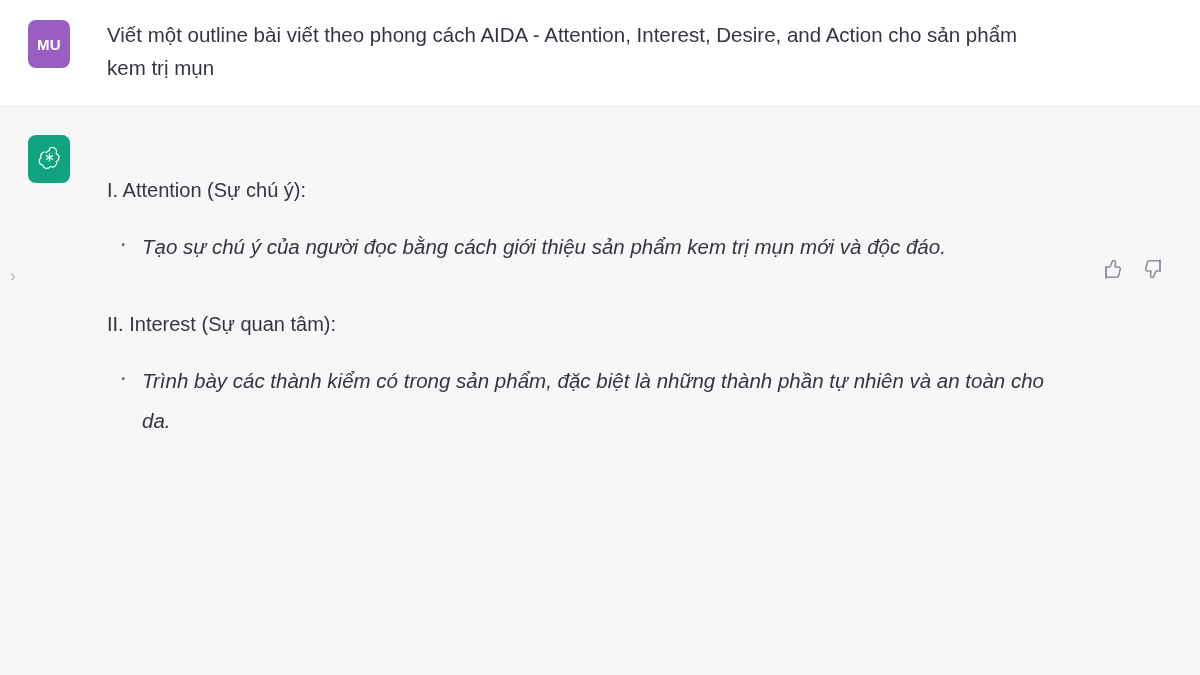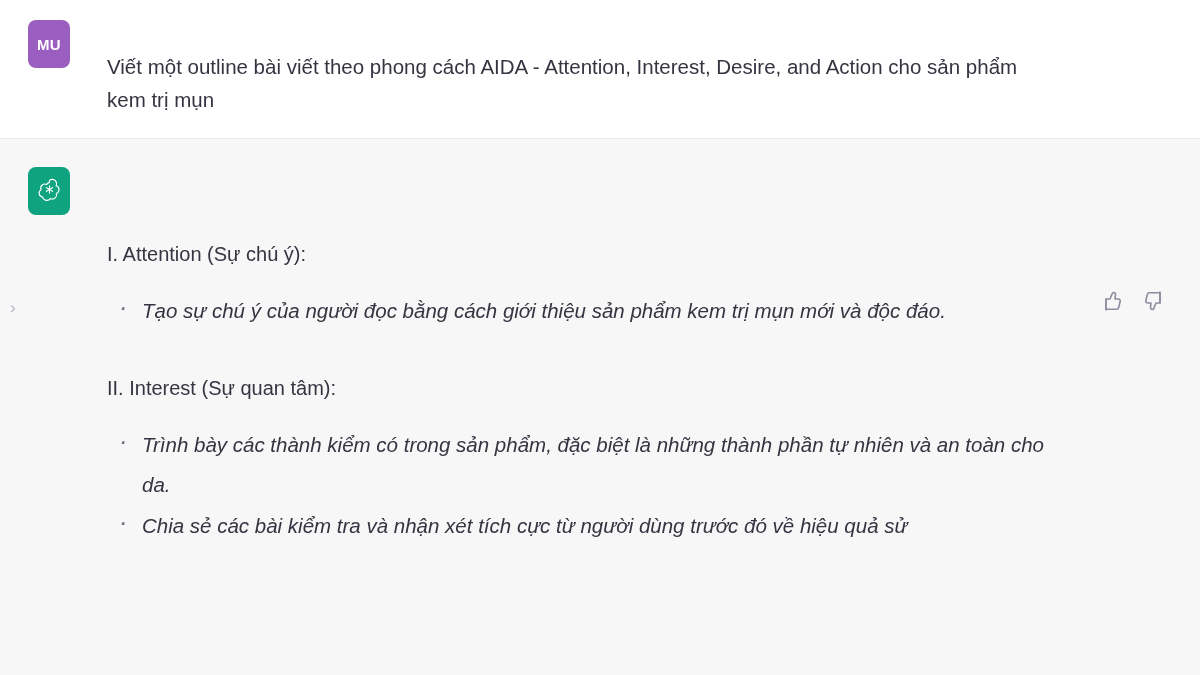--- a/index.html
+++ b/index.html
@@ -55,21 +55,20 @@
     letter-spacing: .3px;
     margin-top: 2px;
   }
   .avatar.user { background: #9a5ec0; }
   .avatar.bot  { background: #10a37f; }
 
   .content {
     margin-left: 37px;
     max-width: 950px;
     flex: 1 1 auto;
-    margin-top: 32px;
   }
 
   .user-text {
     font-size: 20.5px;
     line-height: 33px;
     color: #343541;
     font-weight: 400;
   }
 
   .bot-intro {
@@ -172,21 +171,20 @@
       <div class="content">
 
         <div class="section-head">I. Attention (Sự chú ý):</div>
         <ul class="bullets">
           <li>Tạo sự chú ý của người đọc bằng cách giới thiệu sản phẩm kem trị mụn mới và độc đáo.</li>
         </ul>
 
         <div class="section-head">II. Interest (Sự quan tâm):</div>
         <ul class="bullets">
           <li>Trình bày các thành kiểm có trong sản phẩm, đặc biệt là những thành phần tự nhiên và an toàn cho da.</li>
-          <li>Chia sẻ các bài kiểm tra và nhận xét tích cực từ người dùng trước đó về hiệu quả sử</li>
         </ul>
       </div>
     </div>
 
     <div class="feedback">
       <span class="icon-btn">
         <svg width="24" height="24" viewBox="0 0 24 24" fill="none" stroke="#8e8ea0" stroke-width="1.6" stroke-linecap="round" stroke-linejoin="round">
           <path d="M7 10v11"></path>
           <path d="M11 10l2.2-5.4c.3-.8 1.1-1.2 1.9-1 .9.2 1.5 1.1 1.4 2L16 10h3.4c1.2 0 2.1 1.1 1.8 2.3l-1.5 6.2c-.2 1-1.1 1.7-2.1 1.7H7V10h4z"></path>
         </svg>

